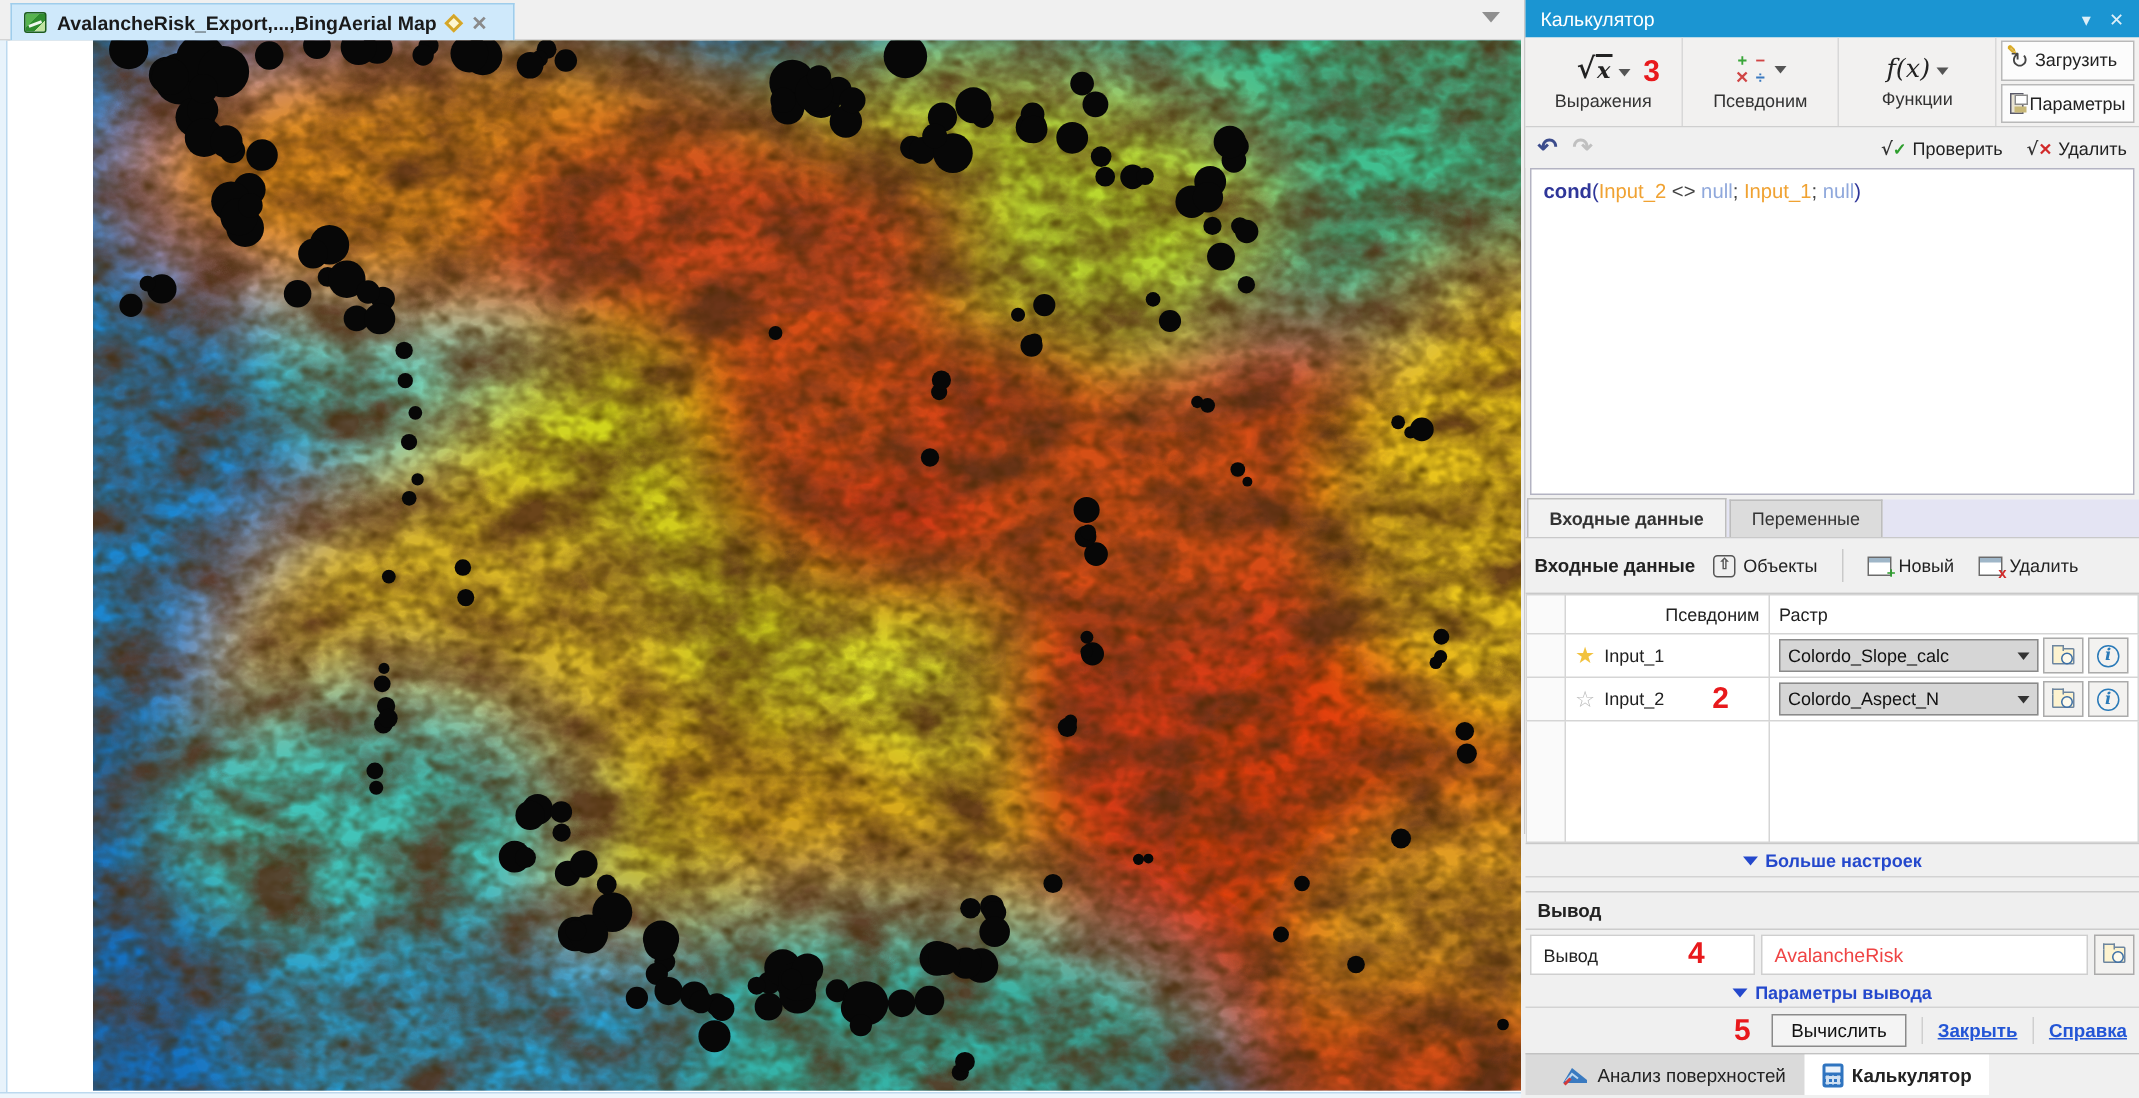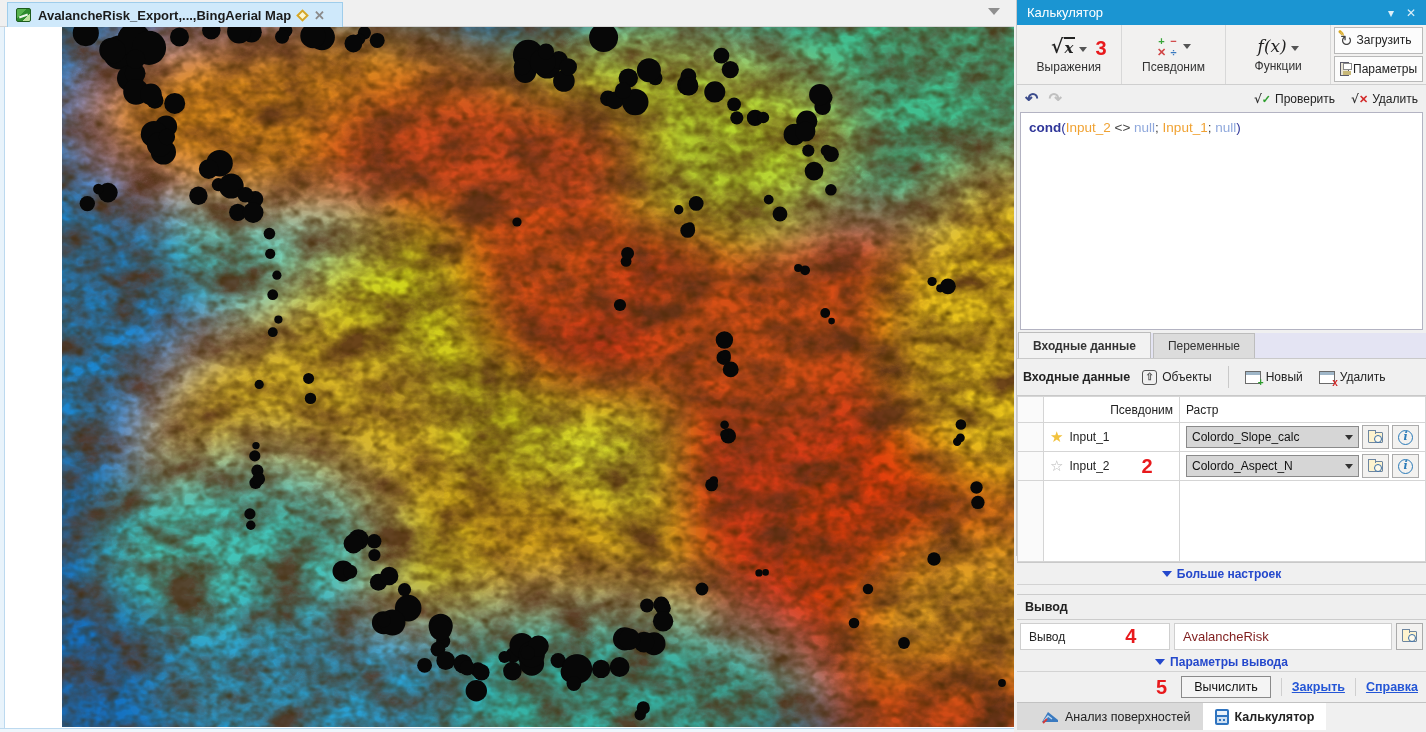--- a/index.html
+++ b/index.html
@@ -123,21 +123,21 @@
   .blue-tri { width:0; height:0; border-left:5px solid transparent; border-right:5px solid transparent;
     border-top:6px solid #2448cc; }
   .spacer { height:10px; flex:0 0 auto; border-top:1px solid #d3d3d3; }
 
   .out-header { height:26px; flex:0 0 auto; display:flex; align-items:center; padding:0 8px;
     font-weight:bold; font-size:12.5px; background:#efefef; border:1px solid #cccccc; border-left:none; border-right:none; }
   .out-row { height:33px; flex:0 0 auto; display:flex; align-items:center; gap:4px; padding:2px 3px; }
   .out-label-cell { width:150px; height:27px; background:#fff; border:1px solid #cfcfcf;
     display:flex; align-items:center; padding:0 8px; gap:60px; }
   .out-input { flex:1; height:27px; background:#fff; border:1px solid #cfcfcf; display:flex;
-    align-items:center; padding:0 8px; font-size:13px; color:#7f1d1d; }
+    align-items:center; padding:0 8px; font-size:13px; color:#ef4444; }
 
   .actions { height:31px; flex:0 0 auto; display:flex; align-items:center; justify-content:flex-end;
     gap:10px; padding:0 8px; border-top:1px solid #d3d3d3; background:#f0f0f0; }
   .calc-btn { background:#f4f4f4; border:1px solid #8a8a8a; padding:3px 12px; font-size:12.5px; color:#111; }
   .link { color:#2456d6; font-weight:bold; text-decoration:underline; font-size:12.5px; }
   .act-sep { width:1px; height:18px; background:#cfcfcf; }
 
   .bottom-tabs { height:28px; flex:0 0 auto; background:#dadada; display:flex; align-items:stretch;
     border-top:1px solid #c2c2c2; padding-left:12px; }
   .btab { display:flex; align-items:center; gap:6px; padding:0 12px; font-size:12.5px; color:#222; }

